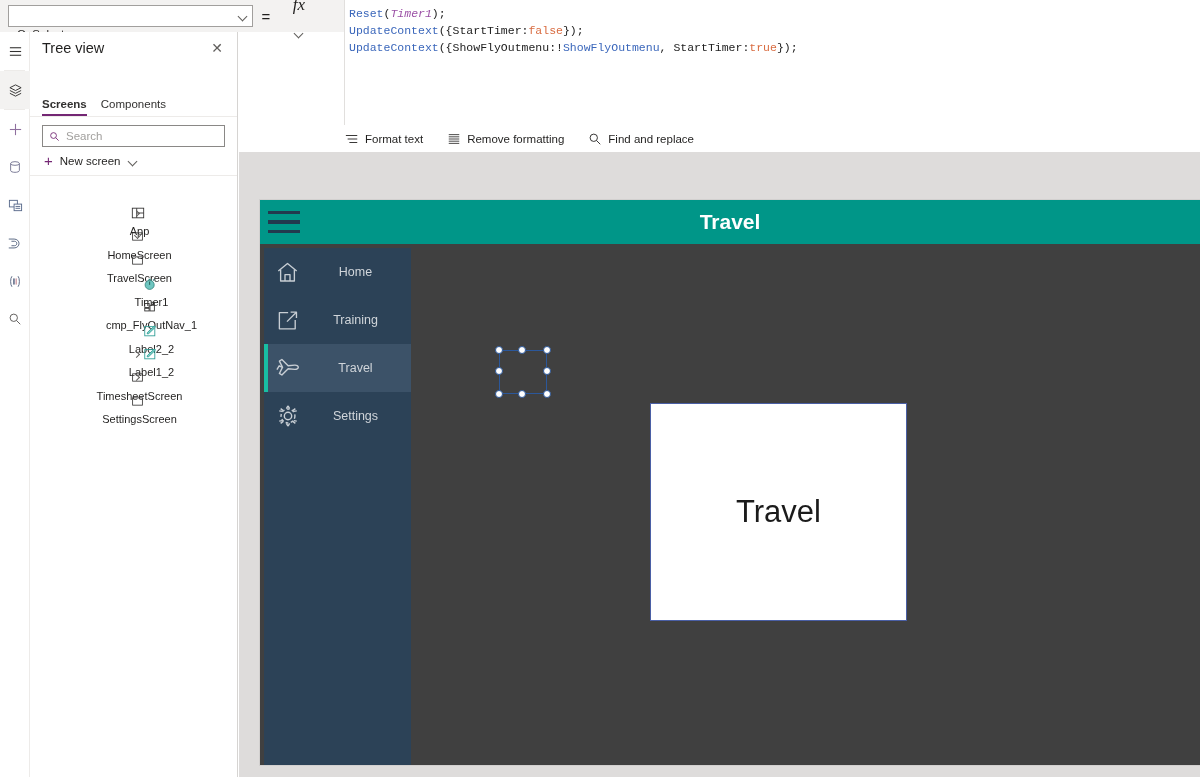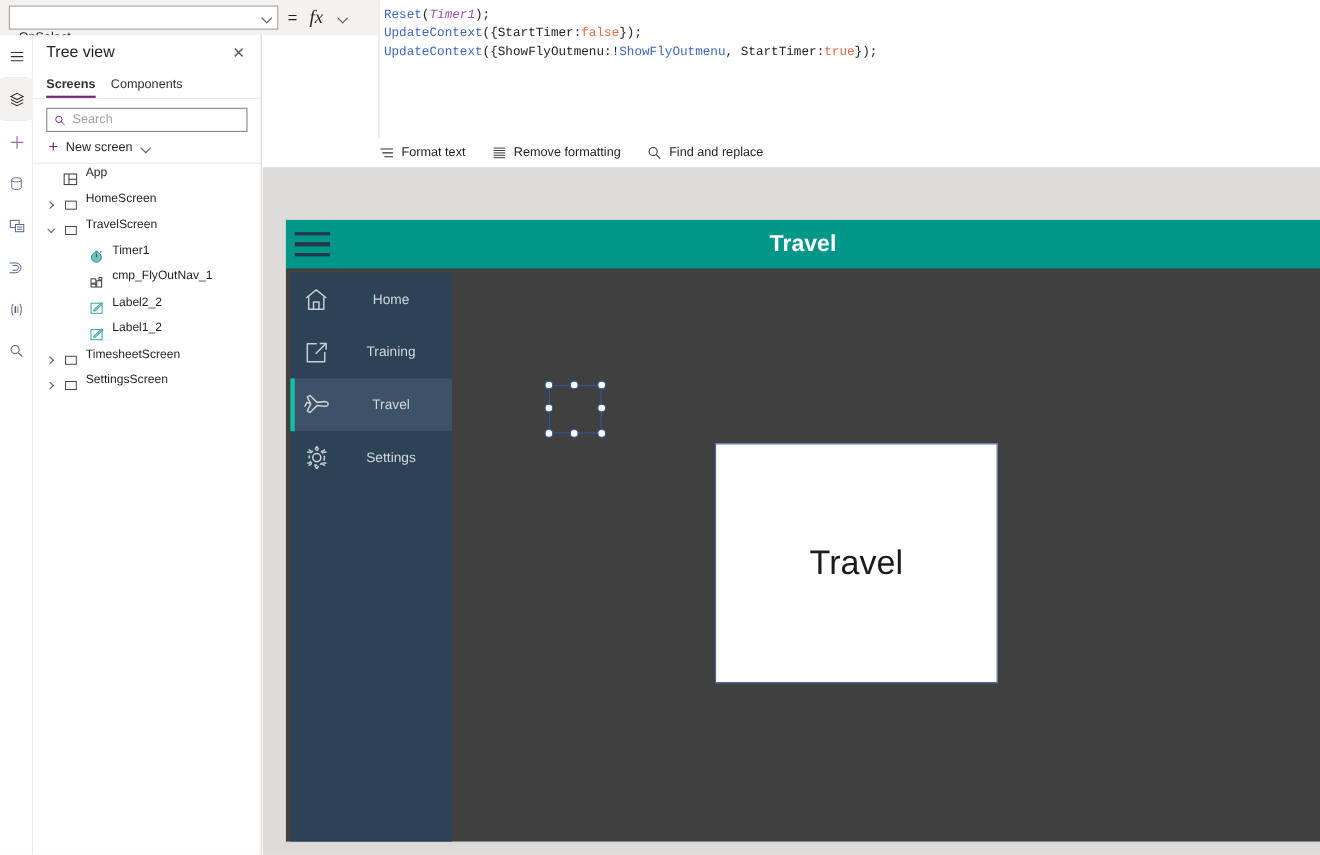--- a/index.html
+++ b/index.html
@@ -29,21 +29,21 @@
     border-right: 1.2px solid #605e5c; border-bottom: 1.2px solid #605e5c;
     transform: rotate(45deg);
   }
   #equals-sign {
     width: 26px; text-align: center; font-size: 15px; color: #201f1e;
     user-select: none;
   }
   #fx-button {
     width: 40px; height: 26px; background: #f3f2f1;
     display: flex; align-items: center; justify-content: center;
-    gap: 14px; cursor: pointer;
+    gap: 14px; cursor: pointer; flex-direction: column;
   }
   #fx-button .fxg {
     font-family: "Liberation Serif", serif; font-style: italic;
     font-size: 17px; color: #201f1e;
   }
 
   
   #formula-area {
     position: absolute; left: 344px; top: 0; width: 952px; height: 152px;
     background: #ffffff; border-left: 1px solid #e1dfdd;
@@ -92,21 +92,21 @@
     height: 32px; display: flex; align-items: center;
     padding: 0 10px 0 12px;
   }
   #tv-title { flex: 1; font-size: 14.5px; color: #201f1e; }
   #tv-close {
     width: 20px; height: 20px; display: flex; align-items: center;
     justify-content: center; cursor: pointer; color: #605e5c; font-size: 14px;
   }
   #tv-tabs {
     height: 26px; display: flex; align-items: flex-end;
-    padding-left: 12px; gap: 14px; border-bottom: 1px solid #edebe9;
+    padding-left: 12px; gap: 14px; border-bottom: 1px solid #edebe9; margin-top: 27px;
   }
   .tv-tab {
     font-size: 11.5px; color: #323130; padding-bottom: 4px;
     cursor: pointer; border-bottom: 2px solid transparent;
   }
   .tv-tab.sel { border-bottom-color: #742774; font-weight: bold; }
   #tv-search-wrap { padding: 8px 12px 4px 12px; }
   #tv-search {
     height: 22px; border: 1px solid #8a8886; background: #fff;
     display: flex; align-items: center; padding: 0 6px; gap: 6px;
@@ -117,22 +117,22 @@
     padding: 4px 12px 8px 14px; cursor: pointer;
     border-bottom: 1px solid #edebe9;
   }
   #tv-newscreen .plus {
     font-size: 15px; color: #742774; line-height: 12px;
   }
   #tv-newscreen .lbl { font-size: 11.5px; color: #201f1e; }
 
   #tv-list { padding-top: 2px; }
   .tv-row {
-    height: 23.5px; display: flex; align-items: flex-start;
-    font-size: 11px; color: #201f1e; cursor: pointer; position: relative;
+    height: 23.5px; display: flex; align-items: center;
+    font-size: 11px; color: #201f1e; cursor: pointer; position: relative; flex-direction: column;
   }
   .tv-row.selected { background: #e1dfdd; }
   .tv-arrow {
     width: 16px; height: 100%; display: flex;
     align-items: center; justify-content: center; flex: 0 0 auto;
   }
   .tv-arrow i {
     display: block; width: 5px; height: 5px;
     border-right: 1.1px solid #605e5c; border-bottom: 1.1px solid #605e5c;
     transform: rotate(-45deg); margin-left: -2px;

